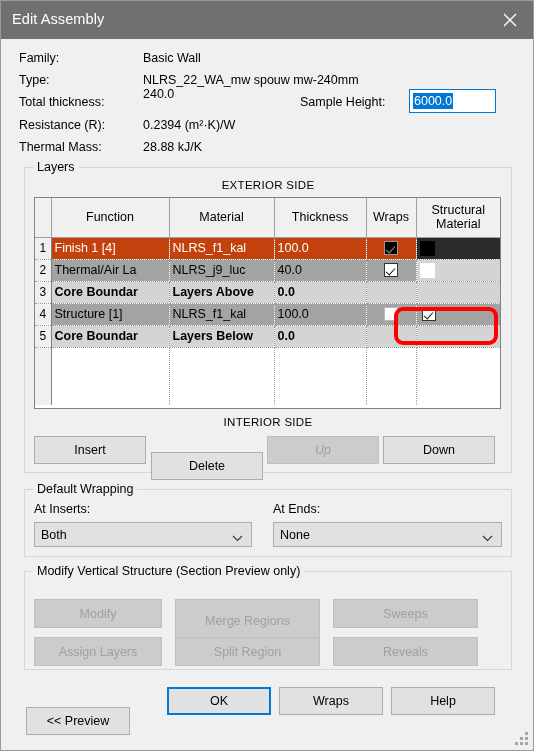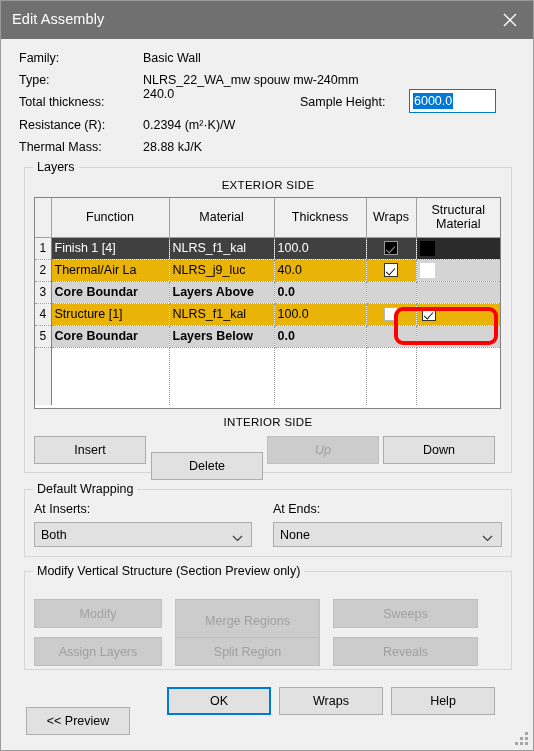--- a/index.html
+++ b/index.html
@@ -101,25 +101,25 @@
     font-size:12.5px;
     white-space:nowrap;
     overflow:hidden;
     box-sizing:border-box;
   }
   table.layers td.num{
     width:16px;text-align:center;padding:0;
     background:#f0f0f0;border-right:1px solid #808080;
     color:#000;font-size:12px;
   }
-  tr.sel td{background:#404040;color:#ffffff;}
+  tr.sel td{background:#c2410c;color:#ffffff;}
   tr.sel td.num{background:#f0f0f0;color:#000;}
   tr.core td{background:#d4d4d4;font-weight:bold;}
   tr.core td.num{background:#f0f0f0;font-weight:normal;}
-  tr.plain td{background:#eab308;}
+  tr.plain td{background:#a3a3a3;}
   tr.blank td{background:#ffffff;height:58px;border-bottom:none;}
   tr.blank td.num{background:#f0f0f0;}
   
   .cb{
     display:inline-block;width:14px;height:14px;
     border:1px solid #333;background:#fff;
     position:relative;vertical-align:middle;
     box-sizing:border-box;
   }
   .cb.checked::after{

